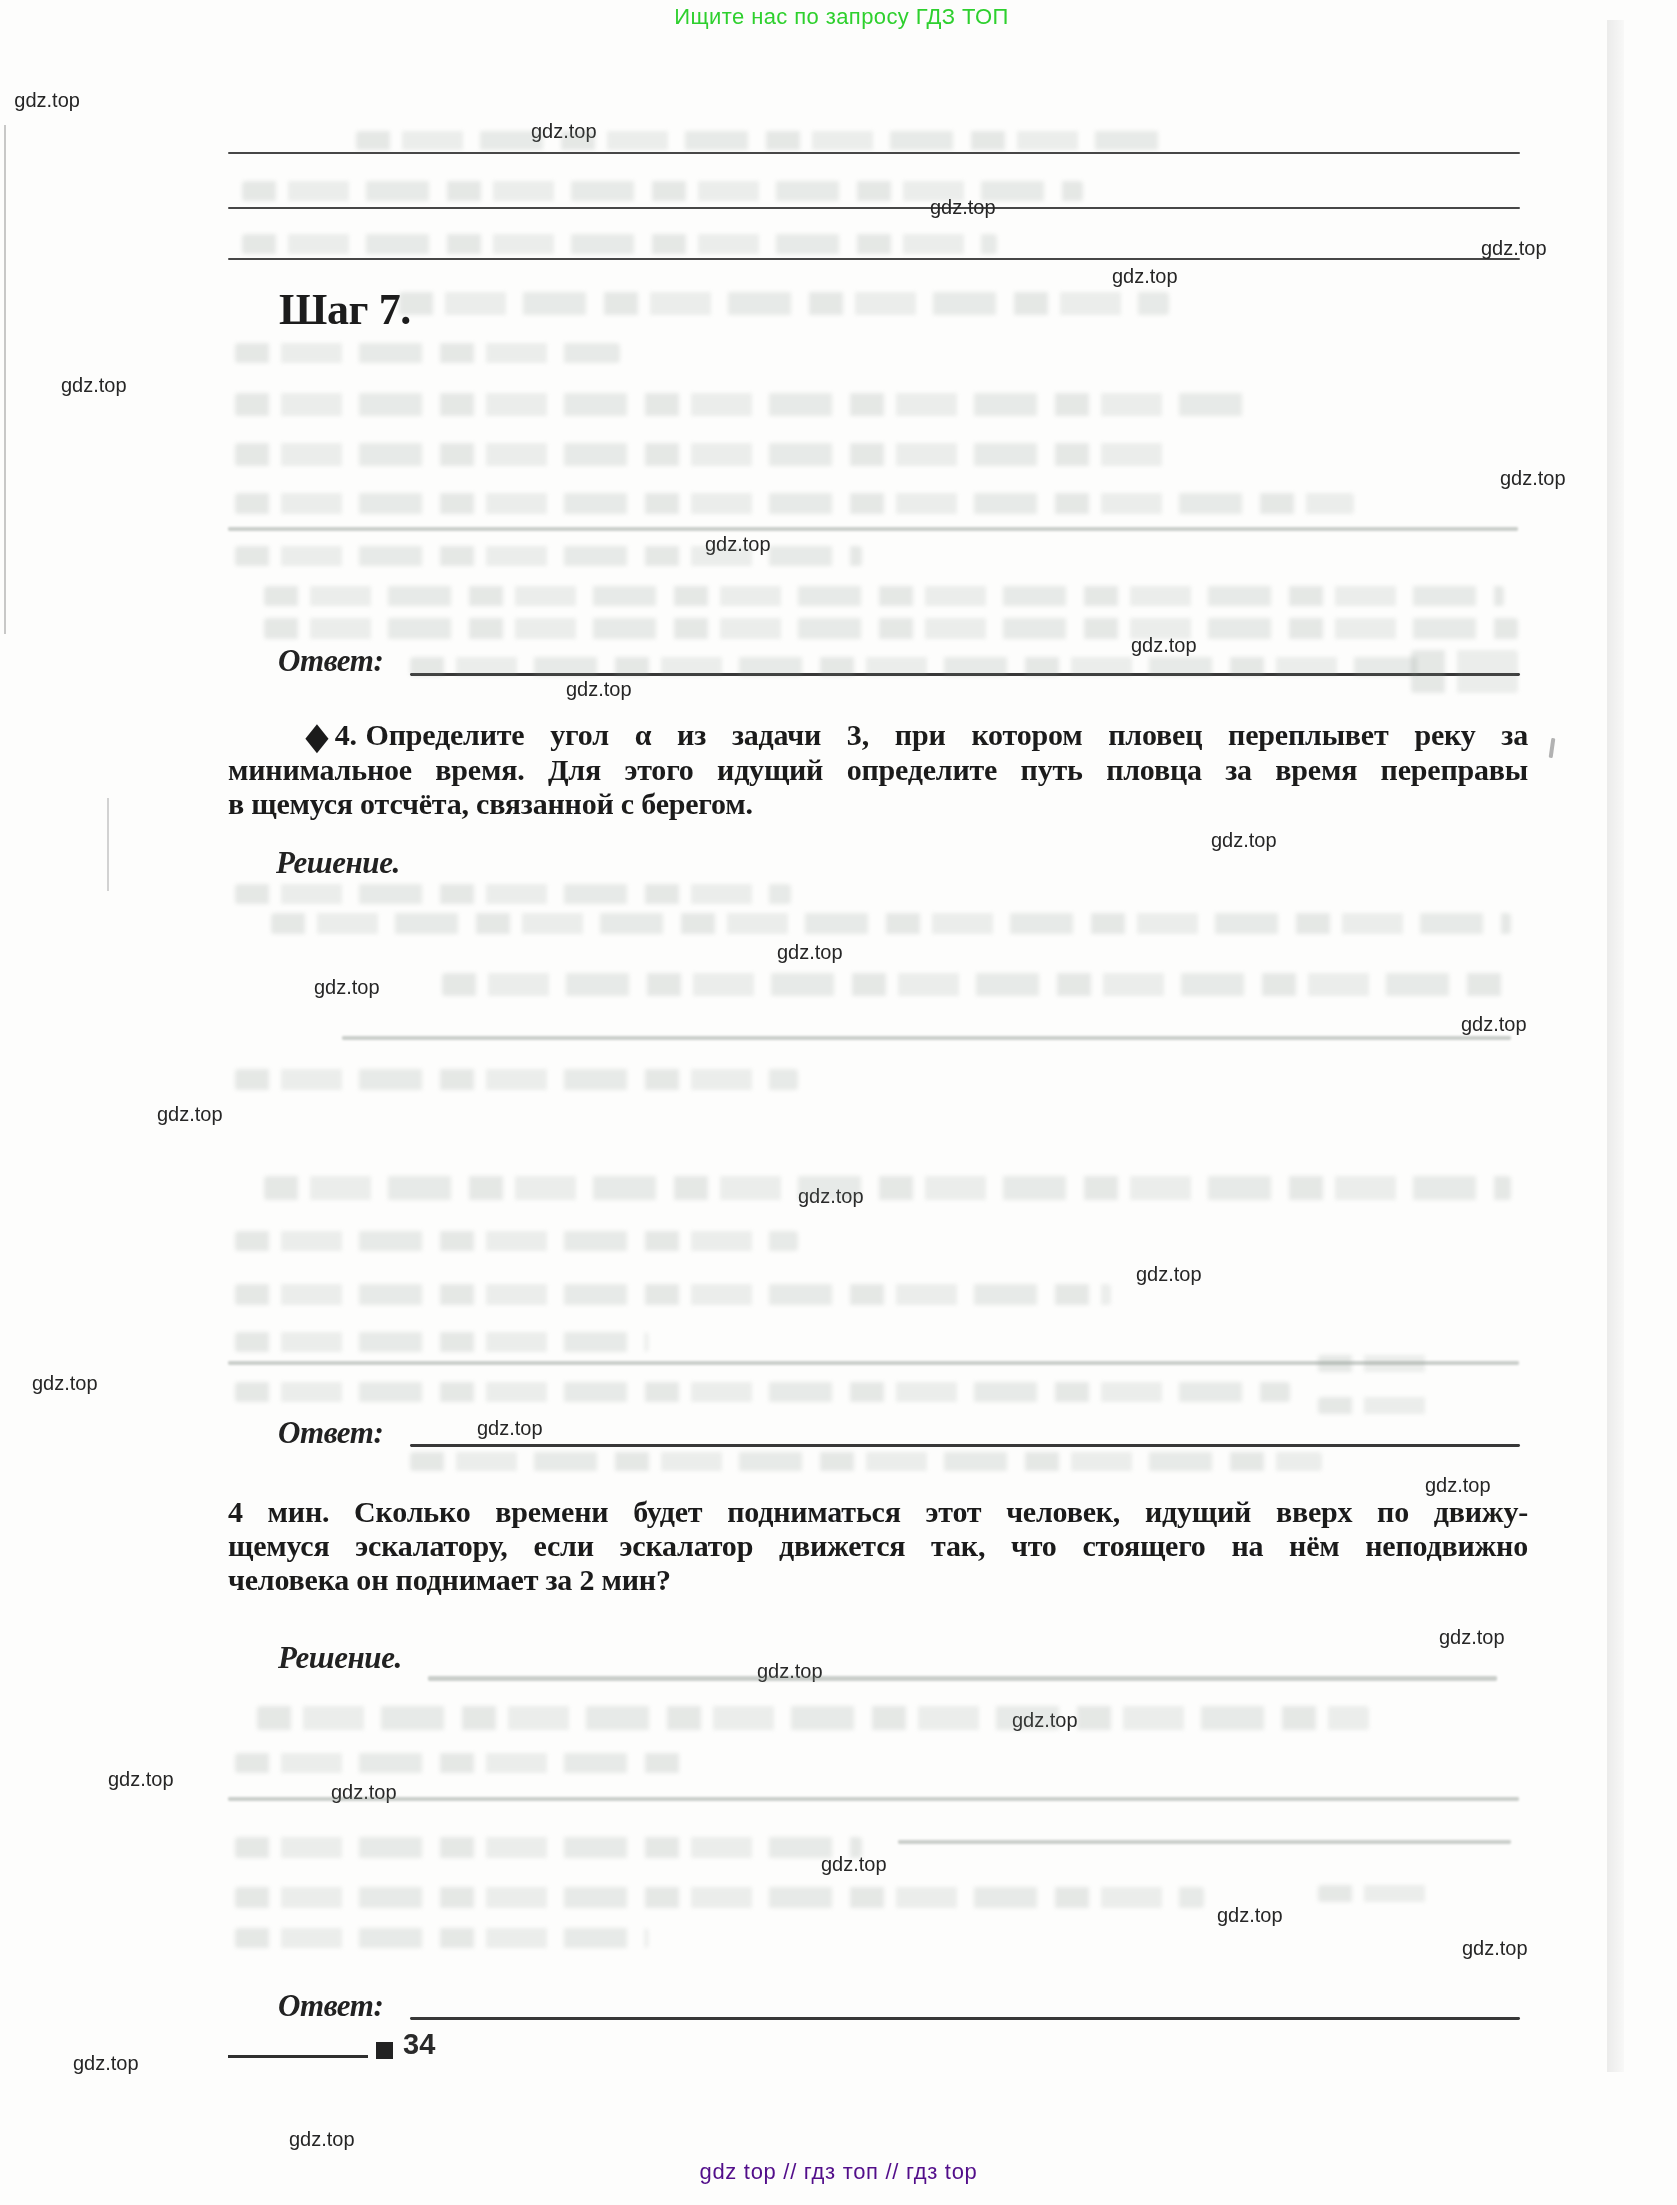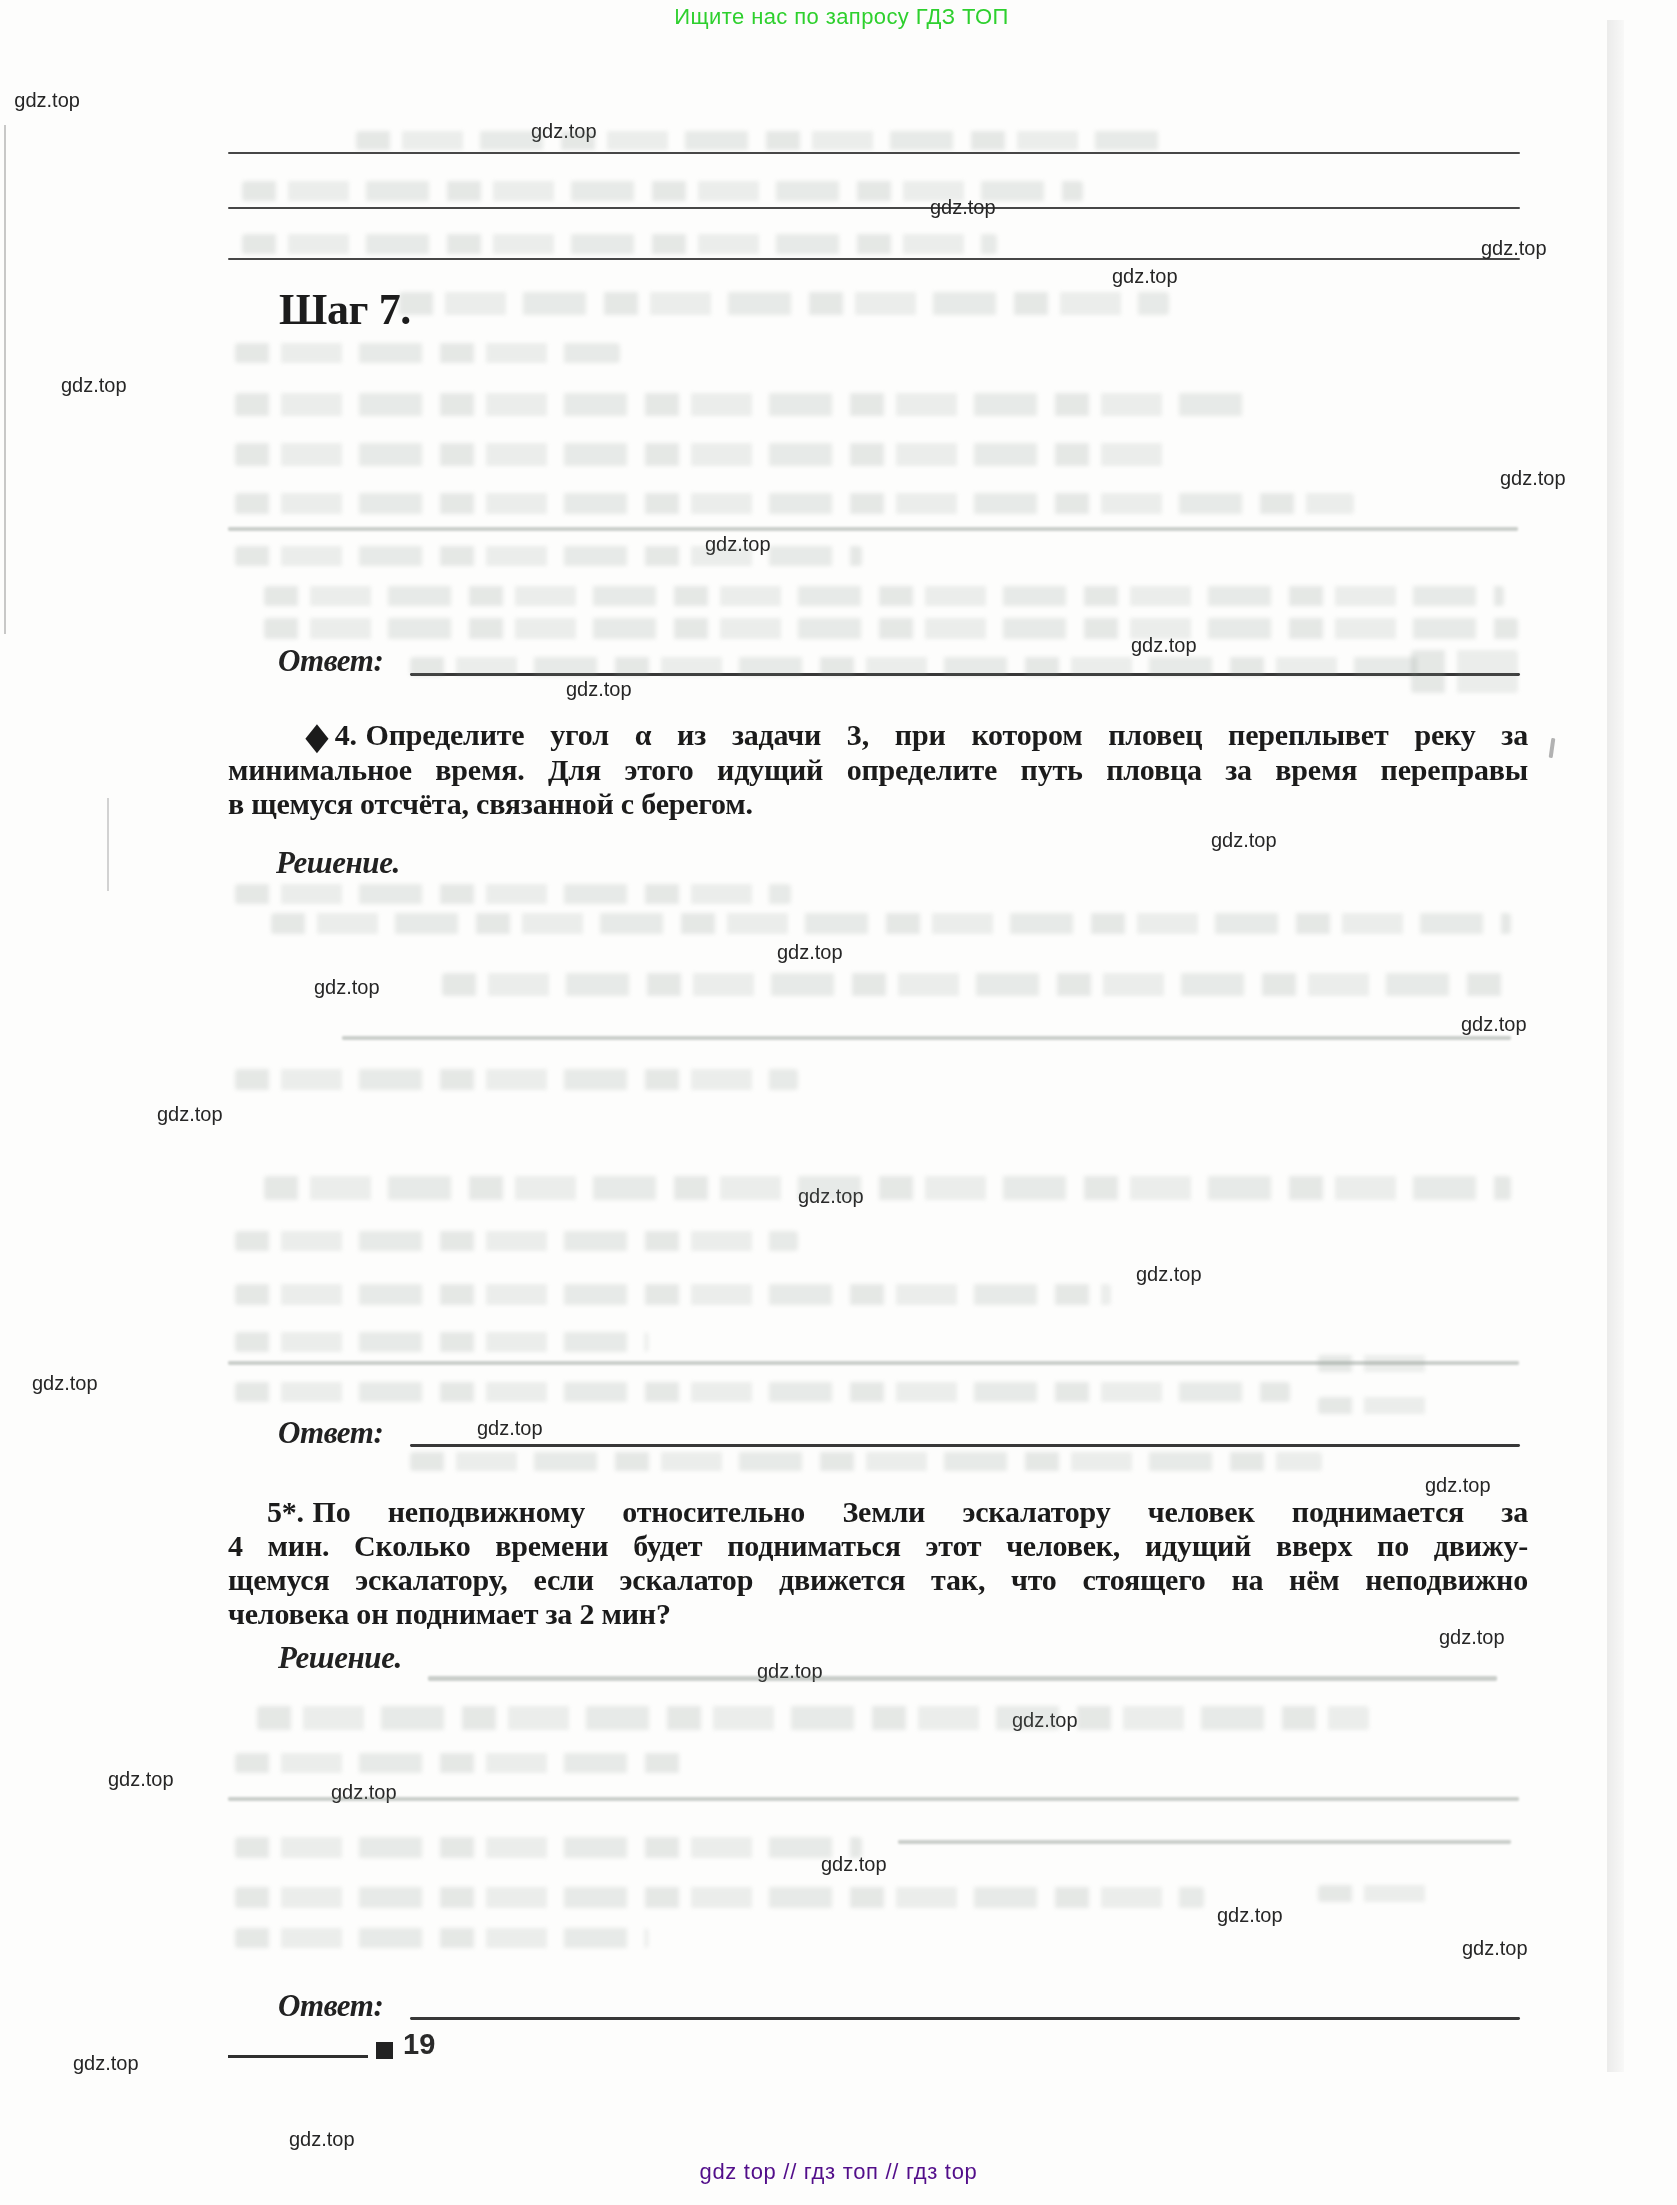--- a/index.html
+++ b/index.html
@@ -102,34 +102,33 @@
     <div class="pline">минимальное время. Для этого идущий определите путь пловца за время переправы</div>
     <div class="pline last">в щемуся отсчёта, связанной с берегом.</div>
   </div>
 
   <div class="italic-label" style="left:276px;top:845px;">Решение.</div>
 
   <div class="italic-label" style="left:278px;top:1415px;">Ответ:</div>
   <div class="ans-line" style="left:410px;top:1444px;width:1110px;"></div>
 
   <div class="problem" style="top:1495px;">
-    <div class="pline first"><span class="pnum">5*.</span><span>По неподвижному относительно Земли эскалатору человек поднимается за</span></div>
     <div class="pline">4 мин. Сколько времени будет подниматься этот человек, идущий вверх по движу-</div>
     <div class="pline">щемуся эскалатору, если эскалатор движется так, что стоящего на нём неподвижно</div>
     <div class="pline last">человека он поднимает за 2 мин?</div>
   </div>
 
   <div class="italic-label" style="left:278px;top:1640px;">Решение.</div>
 
   <div class="italic-label" style="left:278px;top:1988px;">Ответ:</div>
   <div class="ans-line" style="left:410px;top:2017px;width:1110px;"></div>
 
   <div class="pageno-line"></div>
   <div class="pageno-square"></div>
-  <div class="pageno">19</div>
+  <div class="pageno">34</div>
 
   <div id="decor-layer">
       <div class="wm" style="left: 14.3px; top: 89px;">gdz.top</div>
       <div class="wm" style="left: 531px; top: 120px;">gdz.top</div>
       <div class="wm" style="left: 930px; top: 196px;">gdz.top</div>
       <div class="wm" style="left: 1112px; top: 265px;">gdz.top</div>
       <div class="wm" style="left: 1481px; top: 237px;">gdz.top</div>
       <div class="wm" style="left: 61px; top: 374px;">gdz.top</div>
       <div class="wm" style="left: 1500px; top: 467px;">gdz.top</div>
       <div class="wm" style="left: 705px; top: 533px;">gdz.top</div>

